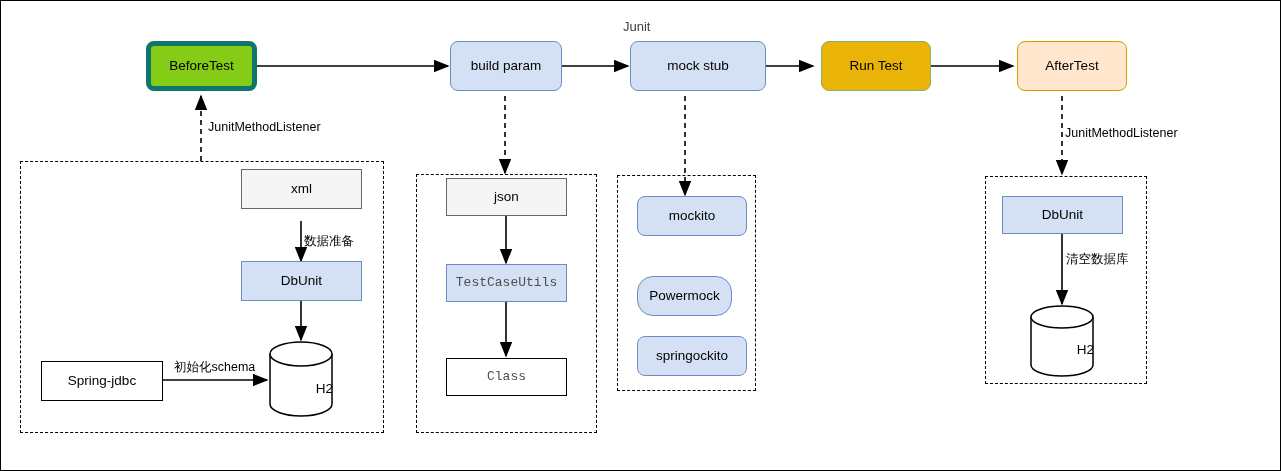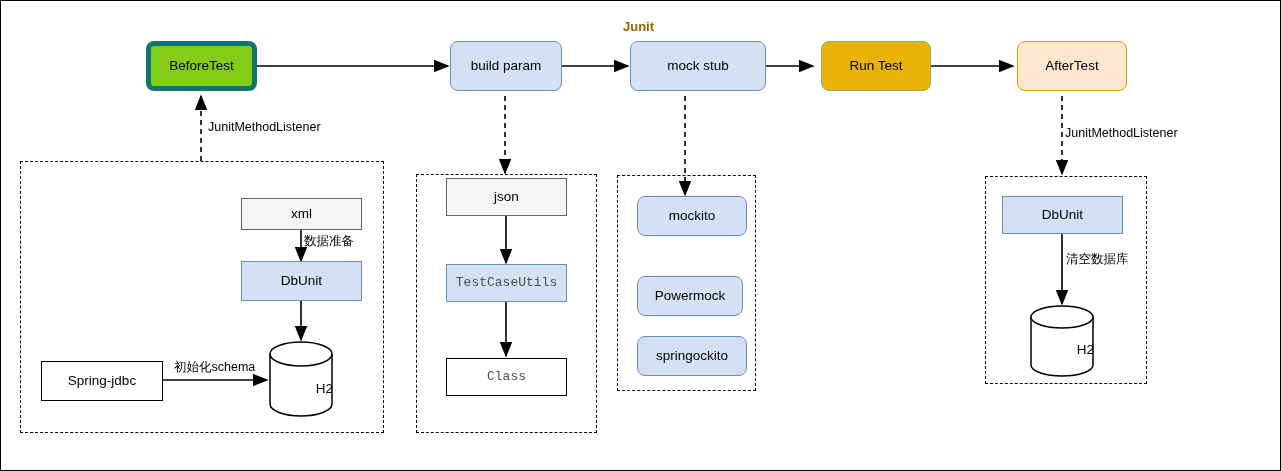--- a/index.html
+++ b/index.html
@@ -50,22 +50,22 @@
   .edge-label {
     position: absolute;
     font-size: 12.5px;
     color: #000000;
     white-space: nowrap;
     z-index: 4;
   }
   .group-title {
     position: absolute;
     font-size: 13px;
-    font-weight: bold;
-    color: #a16207;
+    font-weight: normal;
+    color: #404040;
     white-space: nowrap;
     z-index: 4;
   }
   .cyl { position: absolute; z-index: 3; }
   .cyl .cyl-label {
     position: absolute;
     left: 12px; right: 0;
     text-align: right;
     font-size: 13.5px;
     color: #000;
@@ -127,21 +127,21 @@
 
   <div class="node rounded n-orange" style="left:1016px; top:40px; width:110px; height:50px;">
     <span>AfterTest</span>
   </div>
 
   <div class="edge-label" style="left:207px; top:119px;">JunitMethodListener</div>
   <div class="edge-label" style="left:1064px; top:125px;">JunitMethodListener</div>
 
   <div class="dashbox" style="left:19px; top:160px; width:364px; height:272px;"></div>
 
-  <div class="node n-plain-gray" style="left:240px; top:197px; width:121px; height:32px;">
+  <div class="node n-plain-gray" style="left:240px; top:168px; width:121px; height:40px;">
     <span>xml</span>
   </div>
   <div class="edge-label" style="left:303px; top:232px;">数据准备</div>
 
   <div class="node n-blue" style="left:240px; top:260px; width:121px; height:40px;">
     <span>DbUnit</span>
   </div>
 
   <div class="cyl" style="left:268px; top:340px; width:64px; height:76px;">
     <svg width="64" height="76" viewBox="0 0 64 76">
@@ -168,21 +168,21 @@
 
   <div class="node n-white mono" style="left:445px; top:357px; width:121px; height:38px;">
     <span>Class</span>
   </div>
 
   <div class="dashbox" style="left:616px; top:174px; width:139px; height:216px;"></div>
 
   <div class="node rounded n-blue" style="left:636px; top:195px; width:110px; height:40px;">
     <span>mockito</span>
   </div>
-  <div class="node rounded n-blue" style="left:636px; top:275px; width:106px; height:40px;">
+  <div class="node rounded n-blue" style="left:636px; top:275px; width:95px; height:40px;border-radius:16px;">
     <span>Powermock</span>
   </div>
   <div class="node rounded n-blue" style="left:636px; top:335px; width:110px; height:40px;">
     <span>springockito</span>
   </div>
 
   <div class="dashbox" style="left:984px; top:175px; width:162px; height:208px;"></div>
 
   <div class="node n-blue" style="left:1001px; top:195px; width:121px; height:38px;">
     <span>DbUnit</span>

